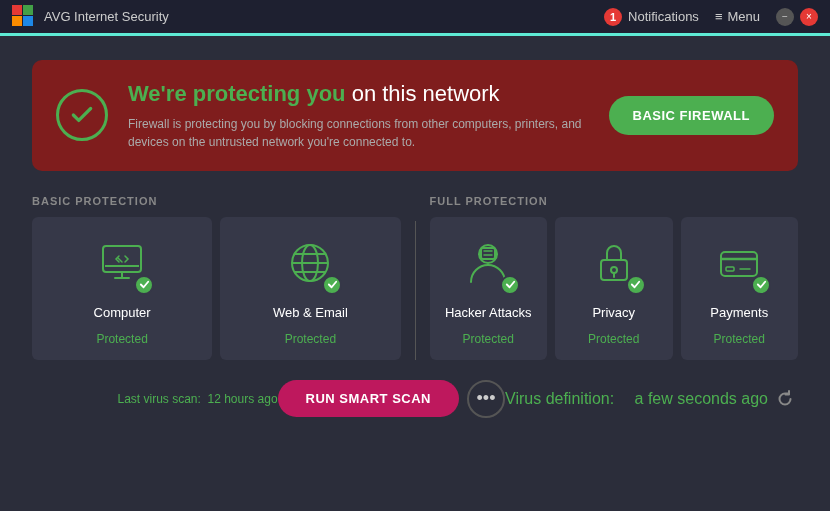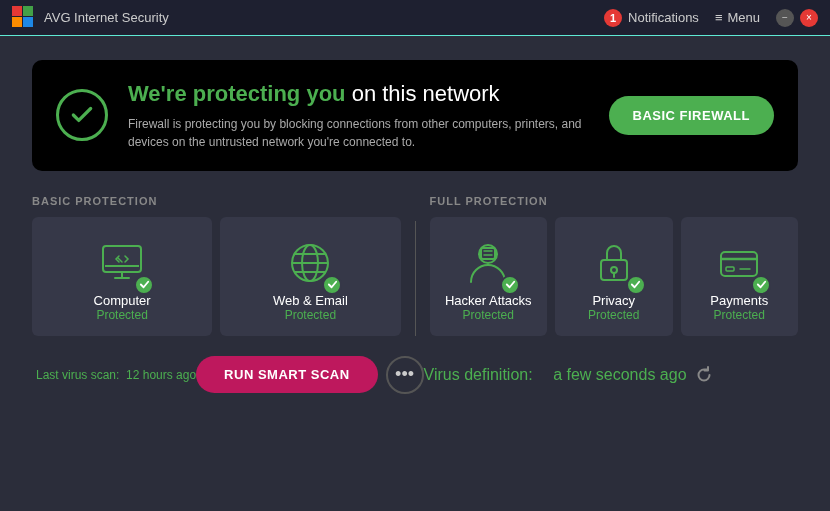--- a/index.html
+++ b/index.html
@@ -13,21 +13,21 @@
     }
 
     
     .titlebar {
       background: #1e2030;
       height: 36px;
       display: flex;
       align-items: center;
       justify-content: space-between;
       padding: 0 12px;
-      border-bottom: 1px solid #5eead4;
+      border-bottom: 3px solid #5eead4;
     }
     .titlebar-left {
       display: flex;
       align-items: center;
       gap: 8px;
     }
     .avg-logo {
       width: 24px;
       height: 24px;
       display: flex;
@@ -98,21 +98,21 @@
     }
     .win-btn.close { background: #e53935; color: #fff; }
 
     
     .main {
       padding: 24px 32px 20px 32px;
     }
 
     
     .hero {
-      background: #000000;
+      background: #7f1d1d;
       border-radius: 10px;
       padding: 20px 24px;
       display: flex;
       align-items: center;
       gap: 20px;
       margin-bottom: 24px;
     }
     .hero-check {
       width: 52px;
       height: 52px;
@@ -186,21 +186,21 @@
       gap: 8px;
     }
 
     .protection-card {
       background: #363848;
       border-radius: 6px;
       padding: 16px 10px 14px;
       display: flex;
       flex-direction: column;
       align-items: center;
-      gap: 0;
+      gap: 12px;
       flex: 1;
       min-width: 0;
       cursor: pointer;
       transition: background 0.2s;
     }
     .card-icon-wrap {
       width: 60px;
       height: 60px;
       display: flex;
       align-items: center;
@@ -240,21 +240,21 @@
     .card-status {
       font-size: 12px;
       color: #4caf50;
       text-align: center;
     }
 
     
     .bottom-bar {
       display: flex;
       align-items: center;
-      justify-content: flex-start;
+      justify-content: flex-end;
       padding: 0 4px;
       margin-top: 4px;
     }
     .last-scan {
       font-size: 12px;
       color: #888;
     }
     .last-scan span {
       color: #4caf50;
     }

